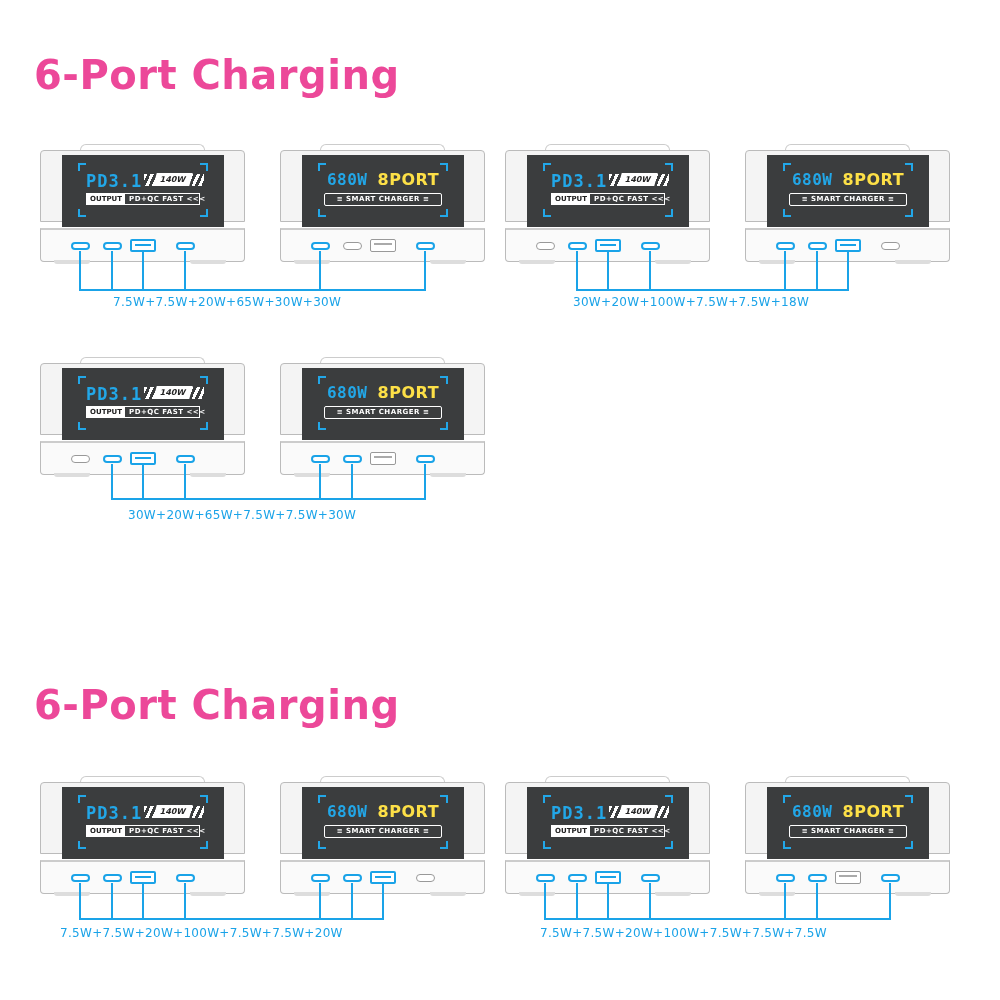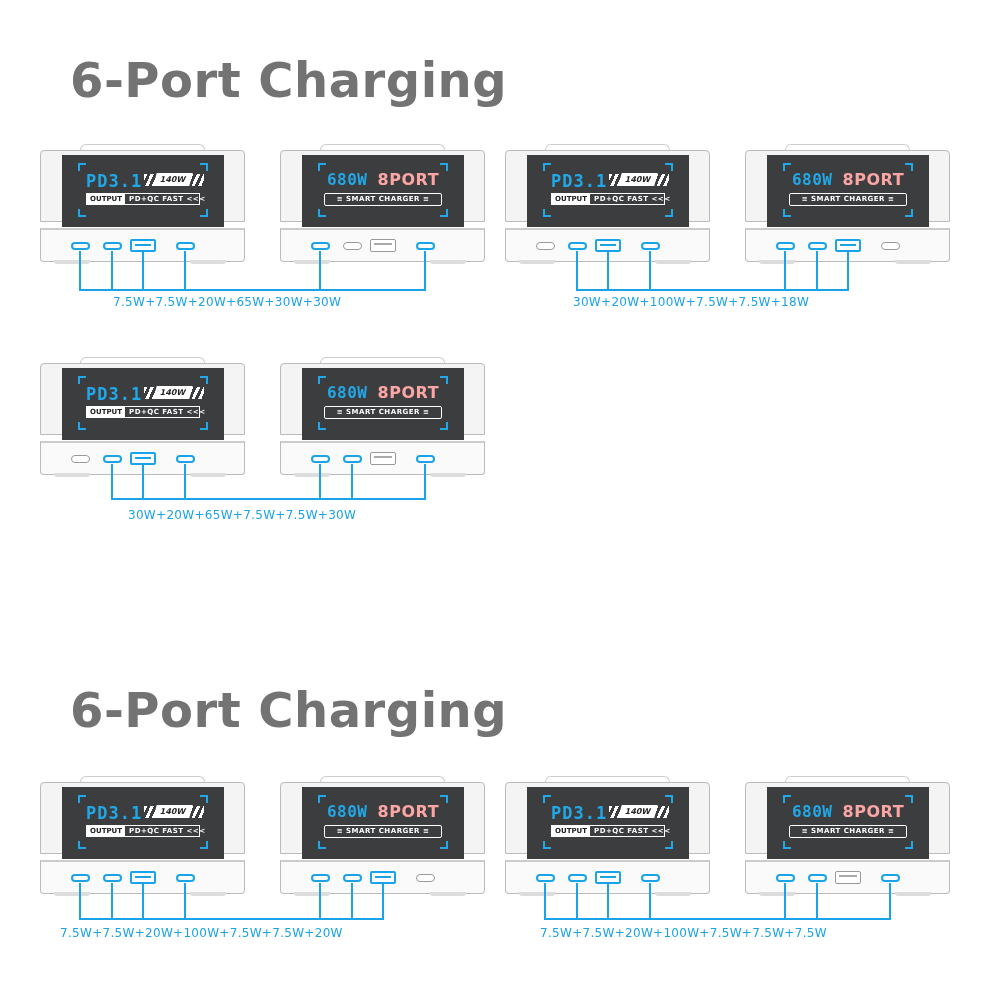--- a/index.html
+++ b/index.html
@@ -1,37 +1,37 @@
 <!DOCTYPE html>
 <html><head>
 <meta charset="utf-8">
 <style>
   * { box-sizing: border-box; margin: 0; padding: 0; }
   body { width: 1000px; height: 1000px; background: #ffffff; position: relative; overflow: hidden; font-family: "DejaVu Sans", sans-serif; }
-  .heading { position: absolute; left: 34px; font-size: 48px; font-weight: bold; color: #737373; letter-spacing: 0.5px; margin-left: 36px; }
+  .heading { position: absolute; left: 34px; font-size: 40px; font-weight: bold; color: #ec4899; letter-spacing: 0.5px; }
   .unit { position: absolute; width: 205px; height: 100px; }
   .unit .top { position: absolute; left: 0; top: 0; width: 205px; height: 72px; background: #f4f4f4; border: 1px solid #bbb; border-radius: 4px 4px 0 0; }
   .unit .screen { position: absolute; left: 22px; top: 5px; width: 162px; height: 72px; background: #3b3d3e; }
   .unit .bottom { position: absolute; left: 0; top: 78px; width: 205px; height: 34px; background: #fafafa; border: 1px solid #bbb; border-top: 2px solid #ccc; border-radius: 0 0 4px 4px; }
   .unit .foot { position: absolute; top: 110px; width: 36px; height: 4px; background: #ddd; border-radius: 0 0 3px 3px; }
   .cap { position: absolute; left: 40px; top: -6px; width: 125px; height: 8px; border: 1px solid #ccc; border-bottom: none; border-radius: 6px 6px 0 0; background: #fff; }
   .corner { position: absolute; width: 8px; height: 8px; border-color: #22a7e8; border-style: solid; border-width: 0; }
   .c-tl { border-top-width: 2px; border-left-width: 2px; }
   .c-tr { border-top-width: 2px; border-right-width: 2px; }
   .c-bl { border-bottom-width: 2px; border-left-width: 2px; }
   .c-br { border-bottom-width: 2px; border-right-width: 2px; }
   .pd-title { position: absolute; left: 24px; top: 16px; font-family: "DejaVu Sans Mono", monospace; font-size: 17px; font-weight: bold; color: #22a7e8; letter-spacing: 1px; }
   .pd-stripe { position: absolute; left: 82px; top: 19px; width: 60px; height: 12px; background: repeating-linear-gradient(115deg, #fff 0 3px, transparent 3px 6px); }
   .pd-badge { position: absolute; left: 93px; top: 18px; width: 36px; height: 13px; background: #fff; color: #222; font-size: 8px; font-weight: bold; text-align: center; line-height: 13px; transform: skewX(-15deg); }
   .pd-out { position: absolute; left: 24px; top: 38px; width: 114px; height: 12px; border: 1px solid #fff; display: flex; font-size: 7px; font-weight: bold; line-height: 10px; }
   .pd-out .o1 { background: #fff; color: #222; padding: 0 3px; }
   .pd-out .o2 { color: #fff; padding: 0 4px; letter-spacing: 0.5px; white-space: nowrap; }
   .sm-title { position: absolute; left: 0; width: 162px; top: 15px; text-align: center; font-size: 16px; font-weight: bold; letter-spacing: 0.5px; }
   .sm-title .b { color: #22a7e8; font-family: "DejaVu Sans Mono", monospace; margin-top: 13px; }
-  .sm-title .w { color: #fca5a5; }
+  .sm-title .w { color: #fde047; }
   .sm-sub { position: absolute; left: 22px; top: 38px; width: 118px; height: 13px; border: 1px solid #fff; border-radius: 2px; color: #fff; font-size: 7px; font-weight: bold; text-align: center; line-height: 11px; letter-spacing: 0.5px; }
   .port { position: absolute; top: 92px; }
   .port.c { width: 19px; height: 8px; border-radius: 5px; border: 1.5px solid #999; background: #fff; }
   .port.a { width: 26px; height: 13px; top: 89px; border: 1.5px solid #999; border-radius: 2px; background: #fff; }
   .port.a::after { content: ""; position: absolute; left: 3px; right: 3px; top: 3px; height: 2px; background: #aaa; }
   .port.active { border-color: #1aa3e8; border-width: 2px; }
   .port.active.a::after { background: #1aa3e8; }
   .wire { position: absolute; background: #1aa3e8; }
   .caption { position: absolute; font-size: 12px; color: #1aa3e8; letter-spacing: 0.3px; white-space: nowrap; }
 </style>

